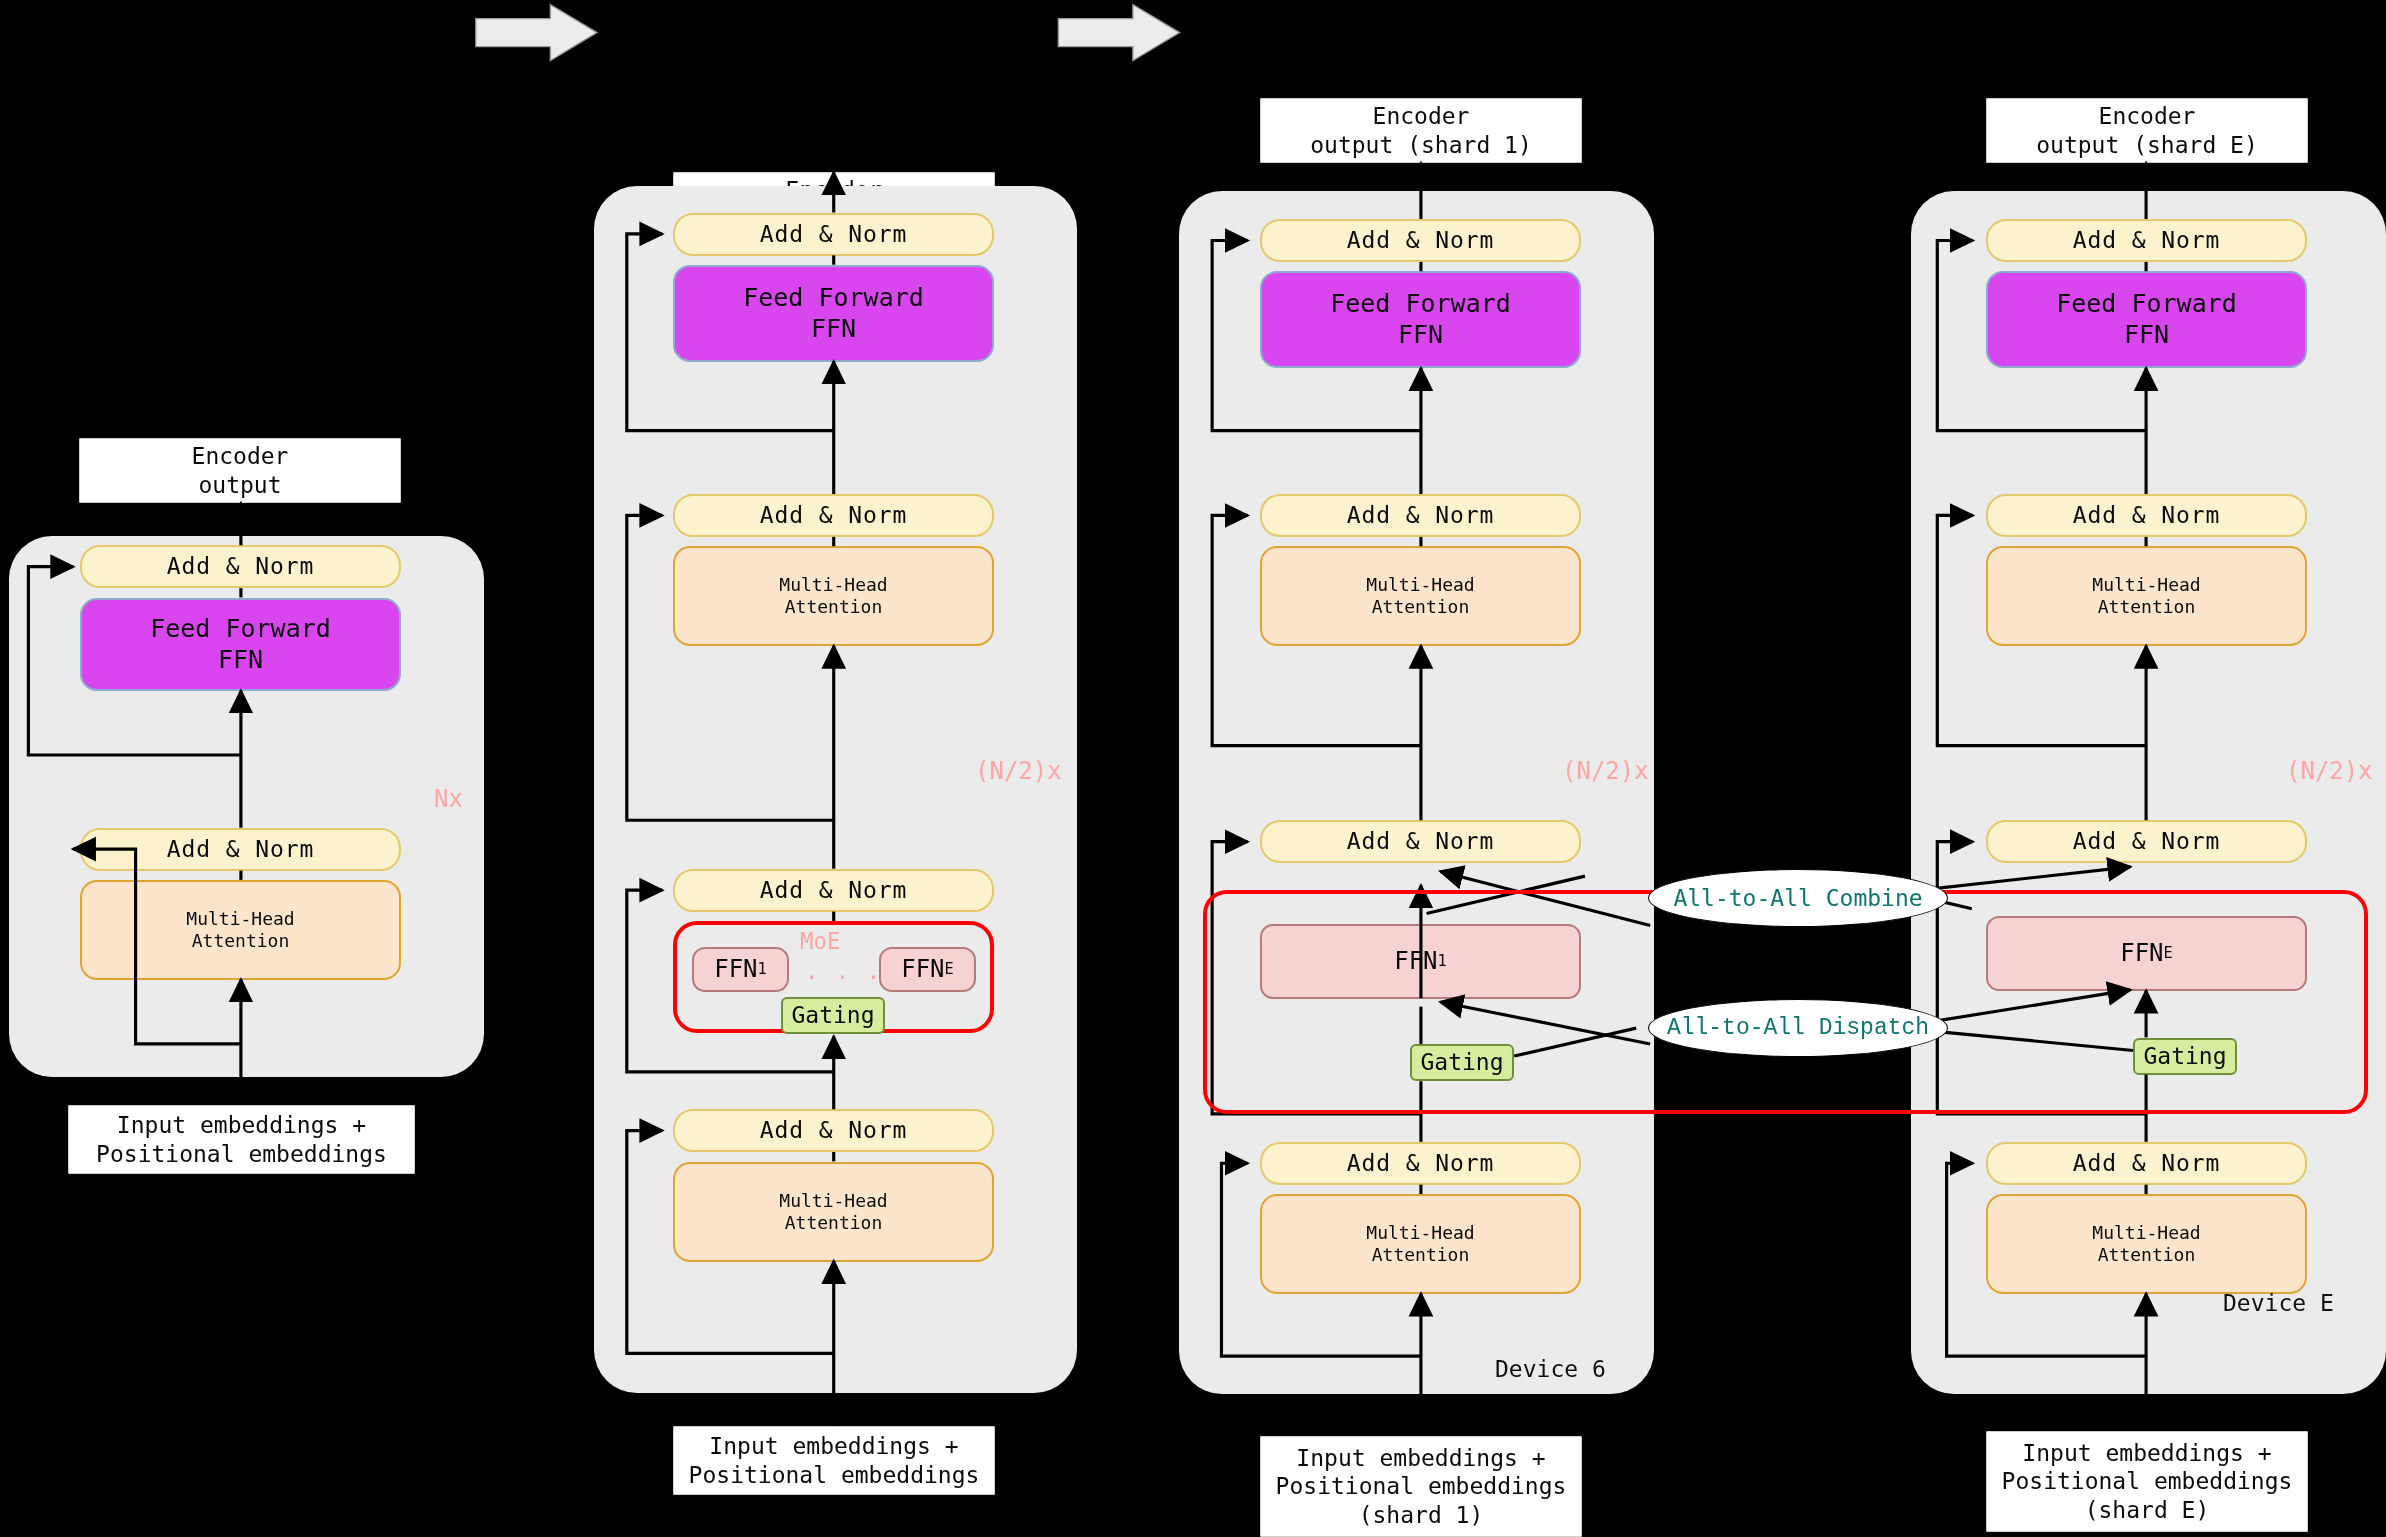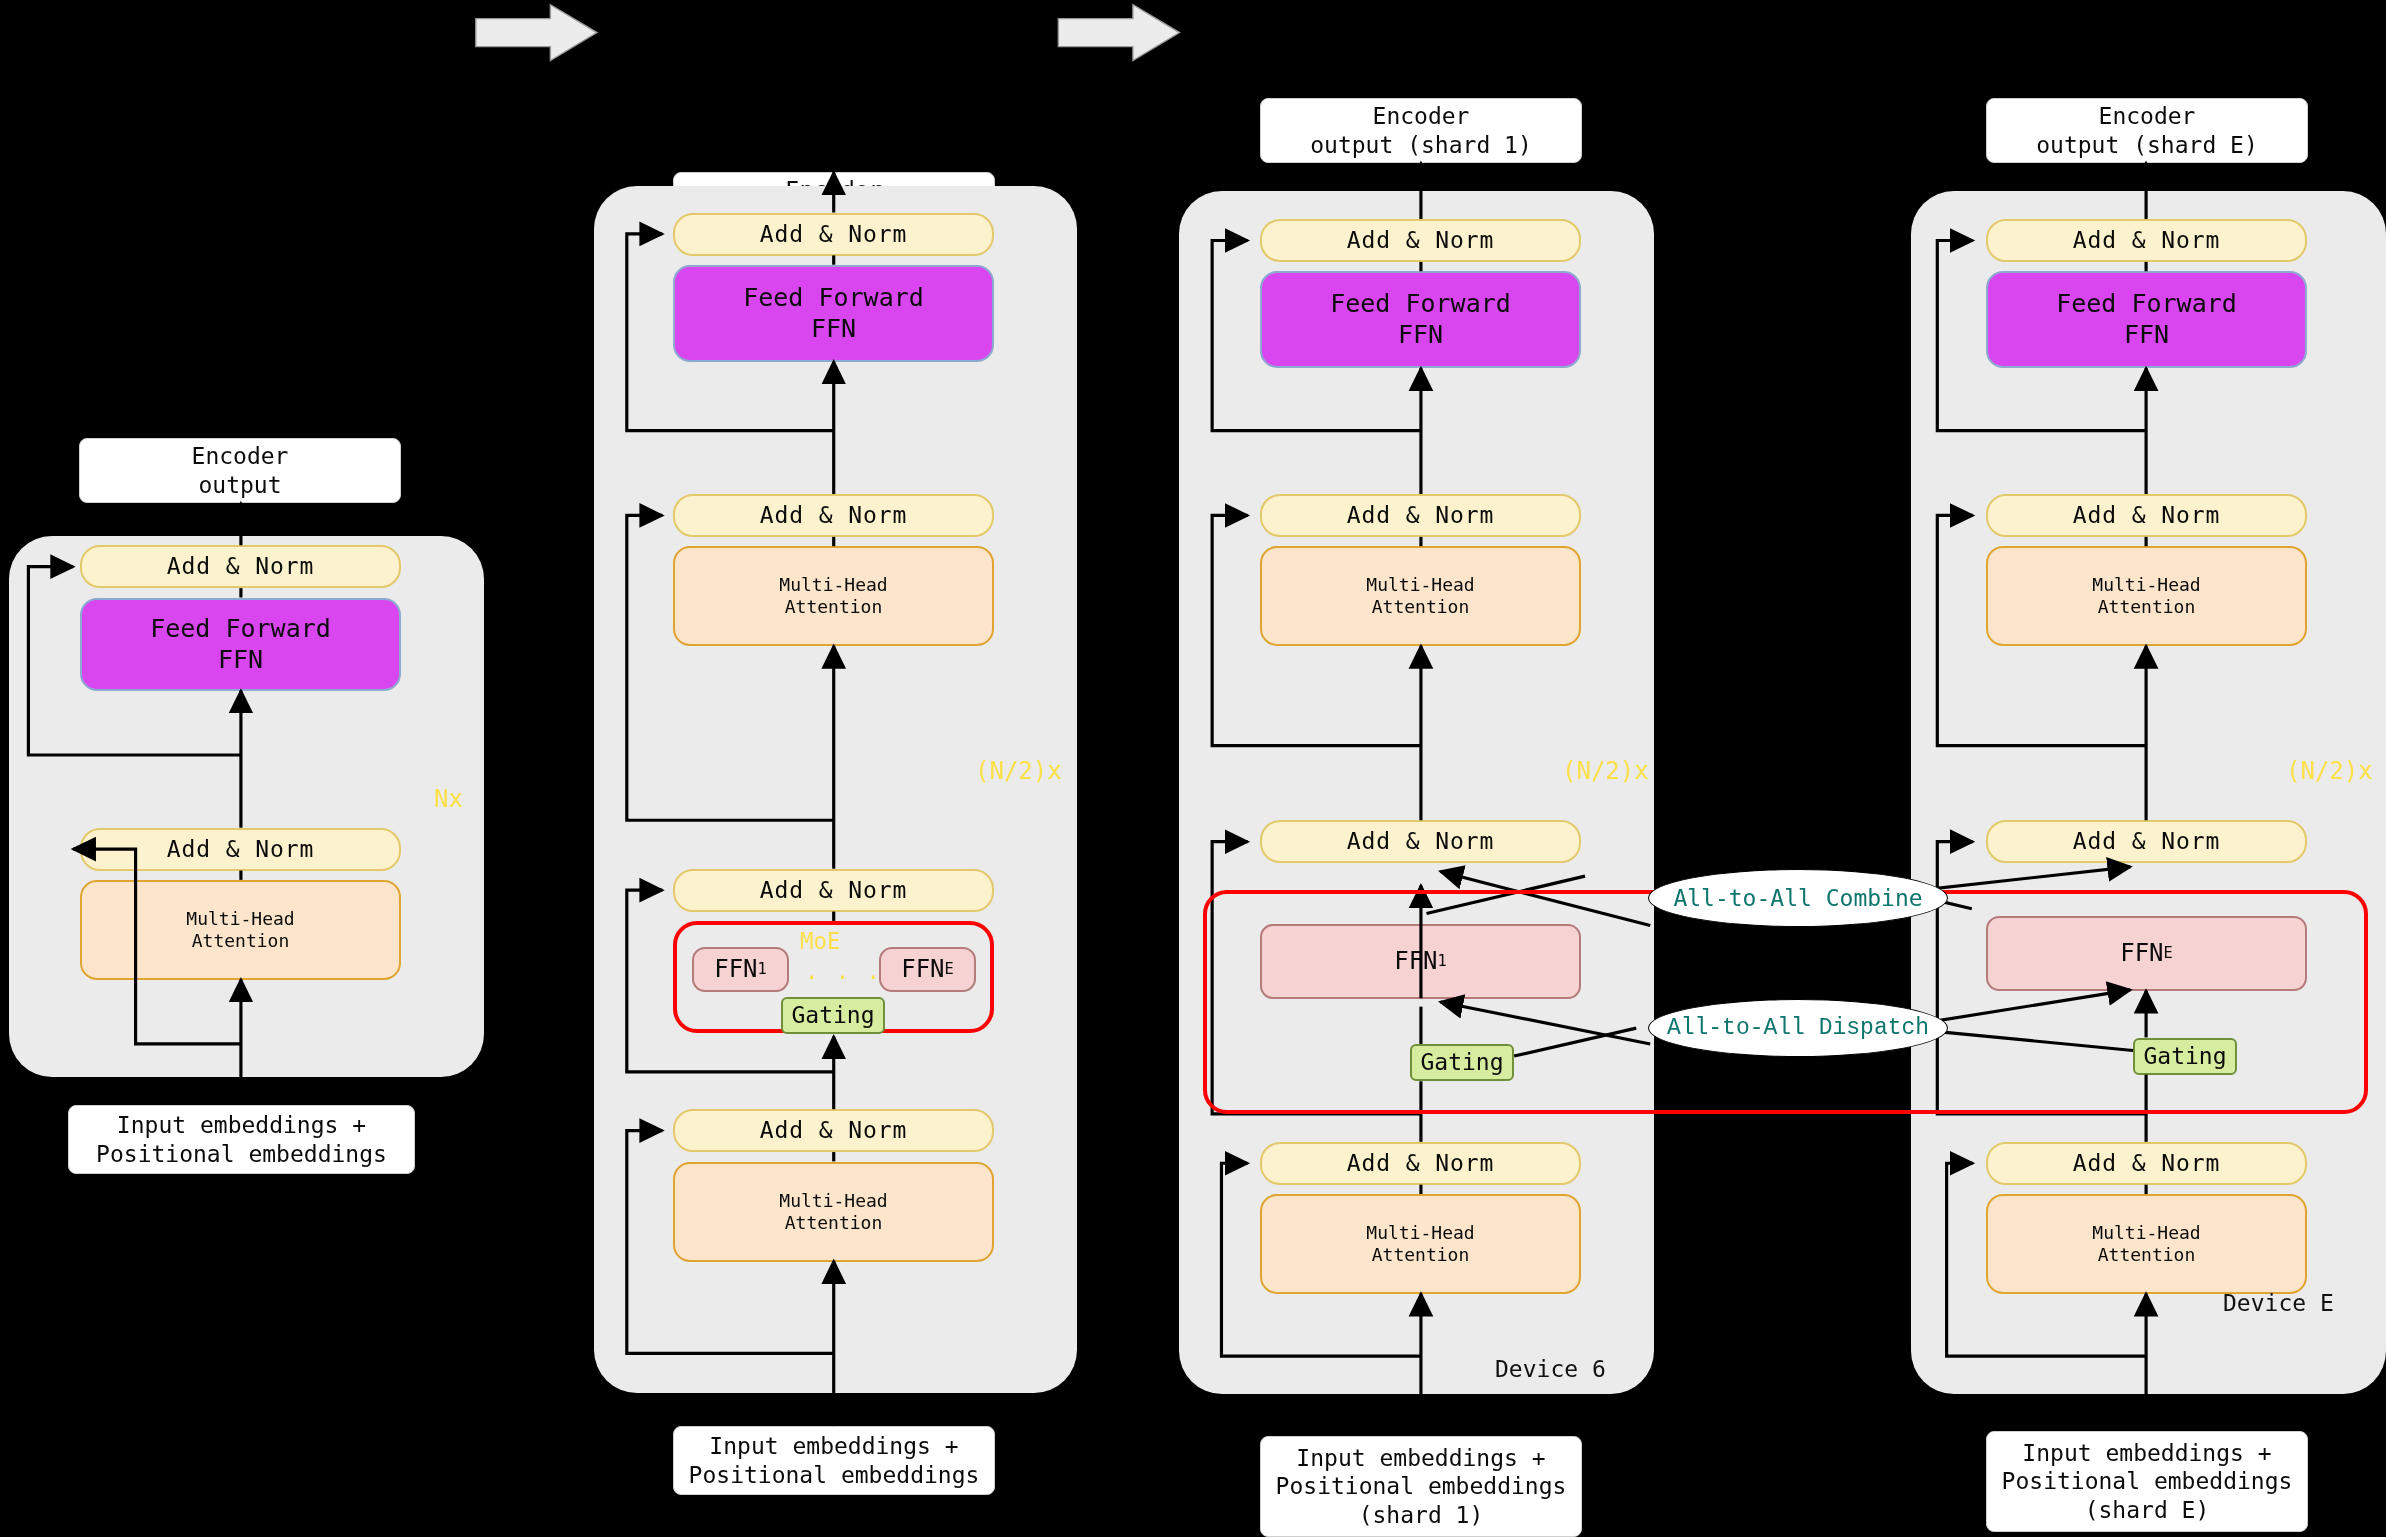--- a/index.html
+++ b/index.html
@@ -4,35 +4,35 @@
 <style>
   html,body{margin:0;padding:0;background:#000;}
   body{width:2387px;height:1537px;overflow:hidden;
        font-family:"DejaVu Sans Mono","Liberation Mono",monospace;}
   #stage{position:relative;width:2387px;height:1537px;background:#000;}
 
   .panel{position:absolute;background:#ebebeb;border-radius:43px;}
   .node{position:absolute;box-sizing:border-box;display:flex;
         align-items:center;justify-content:center;text-align:center;
         color:#0b0b0b;line-height:1.22;}
-  .io{background:#ffffff;border:1.4px solid #cfcfcf;border-radius:8px;
+  .io{background:#ffffff;border:1.4px solid #cfcfcf;border-radius:1px;
       font-size:23px;}
   .addnorm{background:#fcf2cd;border:2.3px solid #e3c96a;border-radius:20px;
            font-size:23px;letter-spacing:0.9px;}
   .ffn{background:#d946ef;border:2.3px solid #8ea9d0;border-radius:17px;
        font-size:25px;}
   .mha{background:#fde5cc;border:2.3px solid #e0a531;border-radius:17px;
        font-size:18px;}
   .expert{background:#f7d2d2;border:2.3px solid #b57b7b;border-radius:13px;
           font-size:24px;}
   .gating{background:#d6eda0;border:2.3px solid #6f8f3a;border-radius:6px;
           font-size:23px;}
   .moebox{position:absolute;border:4.7px solid #ff0000;border-radius:24px;
           box-sizing:border-box;pointer-events:none;}
-  .plainlabel{position:absolute;color:#fde047;font-size:24px;white-space:pre;}
+  .plainlabel{position:absolute;color:#fca5a5;font-size:24px;white-space:pre;}
   .sublabel{position:absolute;color:#111;font-size:23px;white-space:pre;}
   .sub{font-size:0.64em;vertical-align:-0.28em;}
   .a2a{position:absolute;background:#ffffff;border:1.9px solid #000;
        border-radius:50%;display:flex;align-items:center;justify-content:center;
        font-size:23px;color:#0f766e;white-space:nowrap;z-index:6;}
   svg.wires{position:absolute;left:0;top:0;width:2387px;height:1537px;
             overflow:visible;pointer-events:none;}
 </style>
 </head>
 <body>

